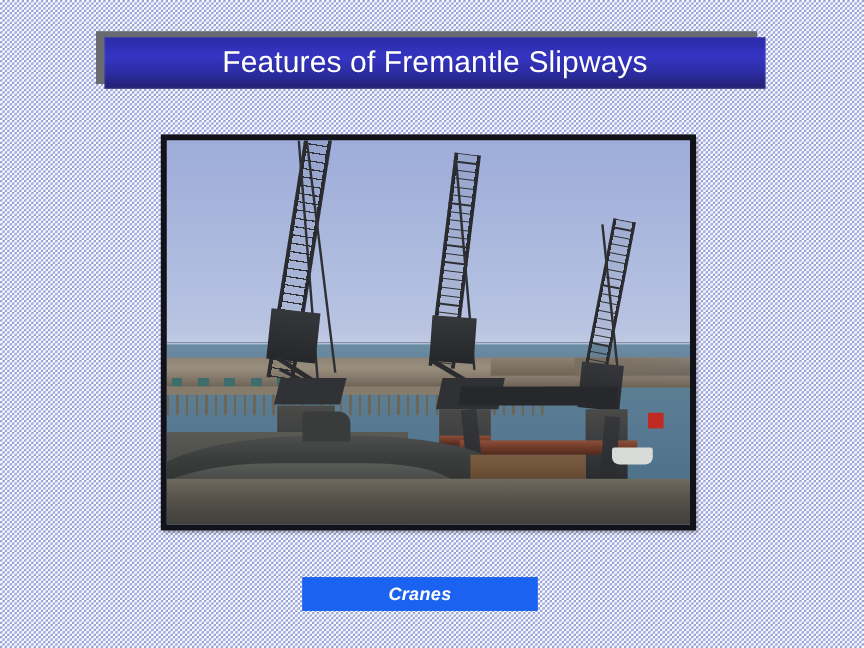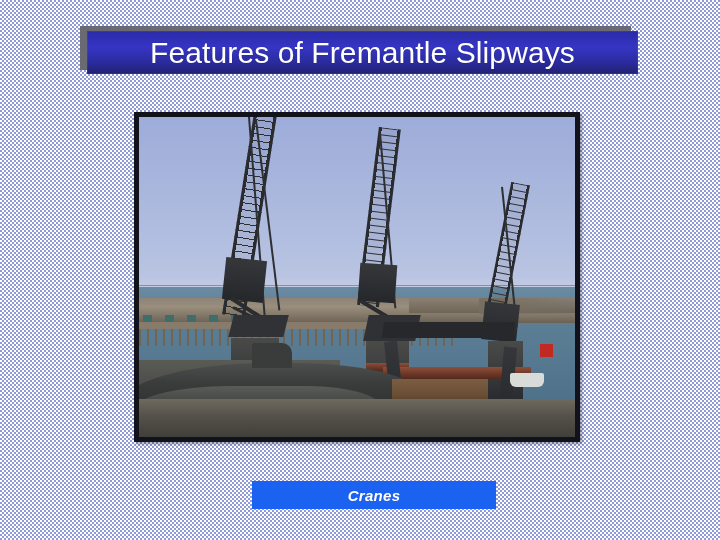--- a/index.html
+++ b/index.html
@@ -51,21 +51,21 @@
     width: 551px;
     height: 43px;
     background: linear-gradient(to bottom, #2a2aa8 0%, #3535c4 38%, #2b2b9f 72%, #21216f 100%);
     box-shadow: inset 0 0 0 1px rgba(255,255,255,0.06);
     display: flex;
     align-items: center;
     justify-content: center;
   }
   #title-text {
     color: #ffffff;
-    font-size: 30px;
+    font-size: 25px;
     font-weight: normal;
     letter-spacing: 0.1px;
     line-height: 1;
     white-space: nowrap;
     text-shadow: 0 0 1px rgba(0,0,0,0.25);
   }
 
   
   #photo-frame {
     position: absolute;
@@ -221,21 +221,21 @@
   .ship-far {
     position: absolute; left: 56%; top: 51.6%; width: 2.2%; height: 1.2%;
     background: #515d66;
   }
 
   
   #caption-box {
     position: absolute;
     left: 252px;
     top: 481px;
-    width: 244px;
+    width: 196px;
     height: 28px;
     background: #1b62f0;
     display: flex;
     align-items: center;
     justify-content: center;
     box-shadow: inset 0 0 0 1px #1b62f0;
   }
   #caption-text {
     color: #ffffff;
     font-size: 15px;

